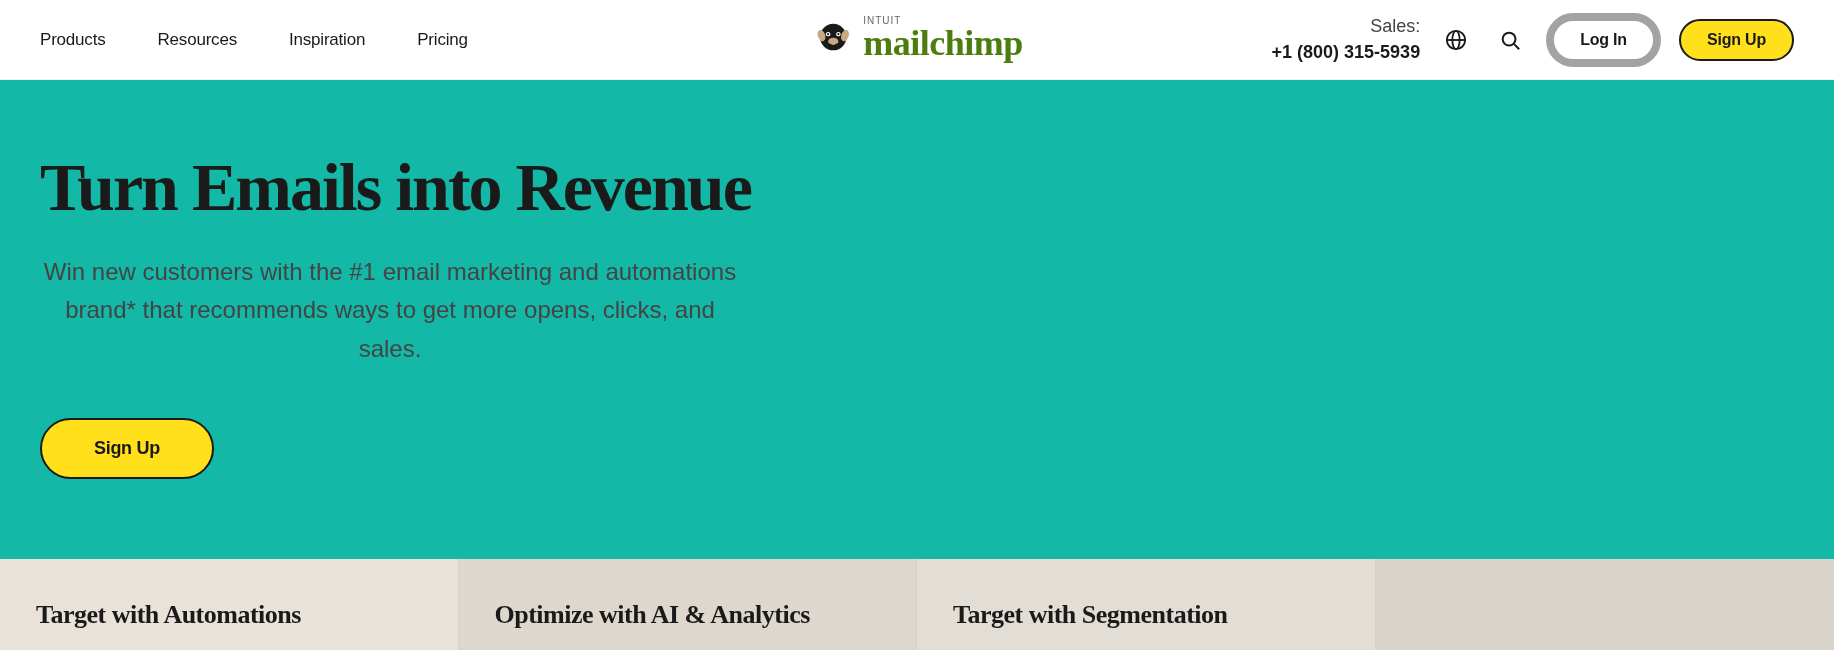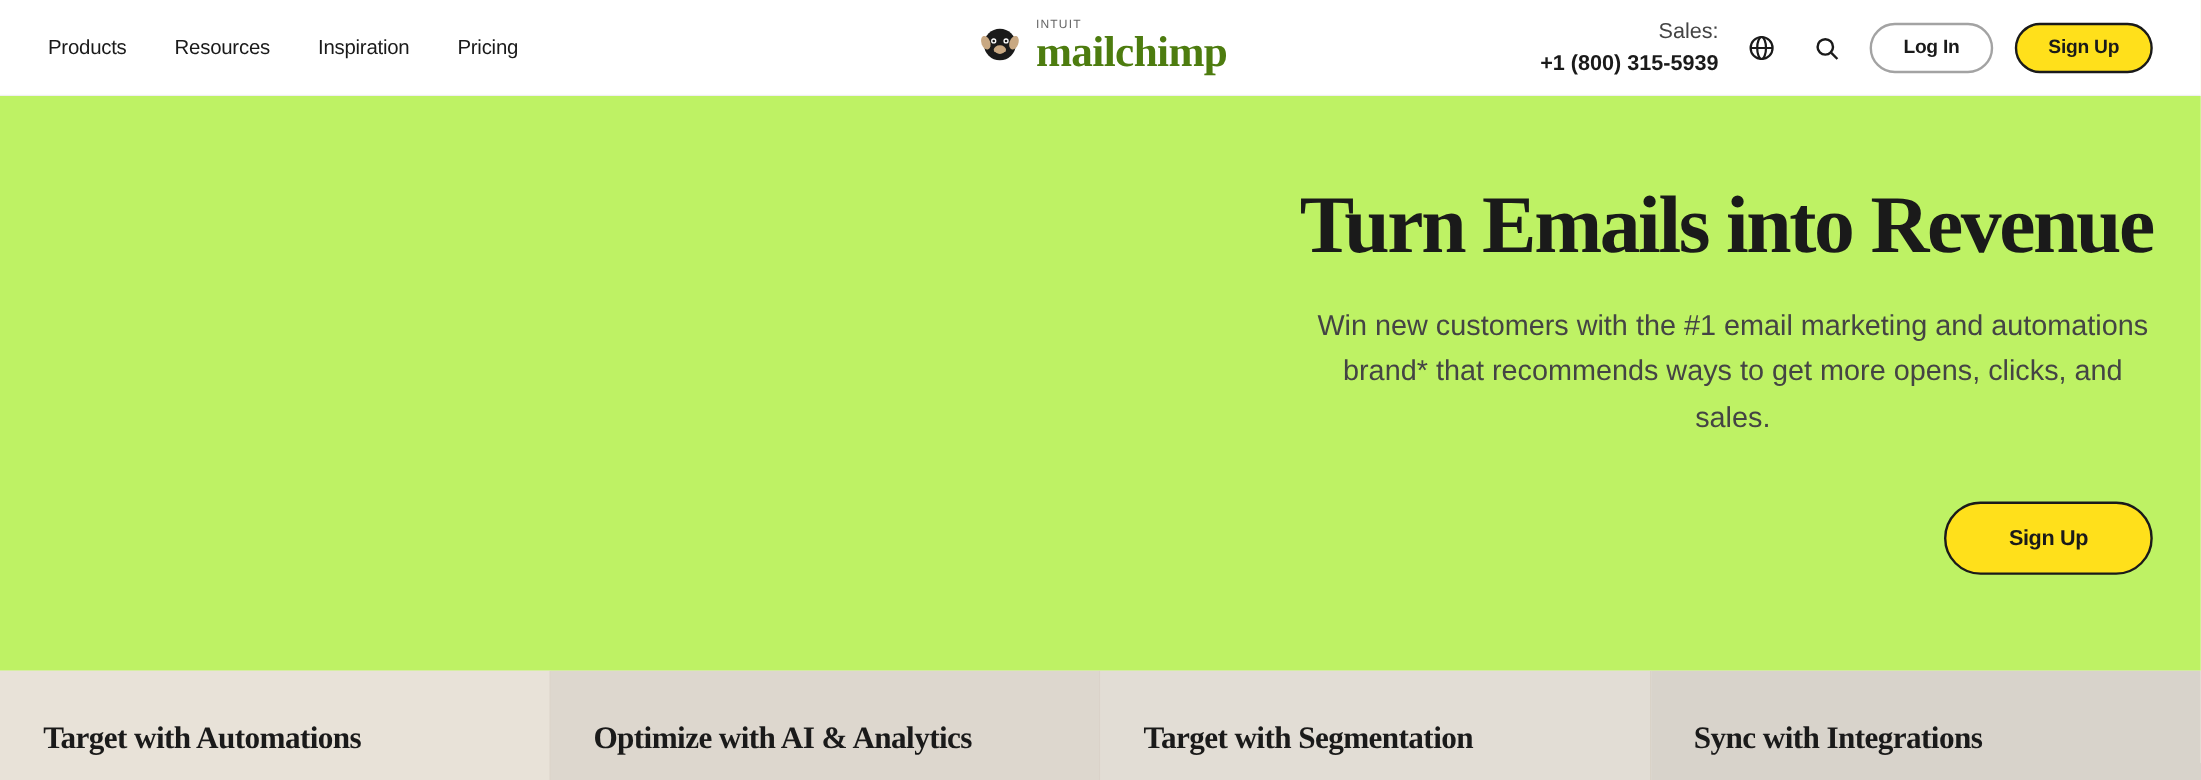--- a/index.html
+++ b/index.html
@@ -23,21 +23,21 @@
       padding: 0 40px;
       height: 80px;
       background: #ffffff;
       border-bottom: 1px solid #f0f0f0;
       position: relative;
     }
 
     .nav-left {
       display: flex;
       align-items: center;
-      gap: 40px;
+      gap: 52px;
     }
 
     .nav-item {
       font-size: 17px;
       font-weight: 500;
       color: #1a1a1a;
       cursor: pointer;
       text-decoration: none;
       letter-spacing: -0.2px;
     }
@@ -80,21 +80,21 @@
       cursor: pointer;
       display: flex;
       align-items: center;
       justify-content: center;
       width: 36px;
       height: 36px;
       color: #1a1a1a;
     }
 
     .btn-login {
-      border: 2px solid #a3a3a3;
+      border: 8px solid #a3a3a3;
       background: #ffffff;
       color: #1a1a1a;
       font-size: 16px;
       font-weight: 600;
       padding: 10px 26px;
       border-radius: 50px;
       cursor: pointer;
       letter-spacing: -0.2px;
     }
 
@@ -107,24 +107,24 @@
       padding: 10px 26px;
       border-radius: 50px;
       cursor: pointer;
       letter-spacing: -0.2px;
     }
 
     
     .hero {
       display: flex;
       flex-direction: column;
-      align-items: flex-end;
+      align-items: flex-start;
       justify-content: center;
       padding: 70px 40px 80px;
-      background: #bef264;
+      background: #14b8a6;
       text-align: center;
     }
 
     .hero-title {
       font-size: 68px;
       font-weight: 800;
       color: #1a1a1a;
       letter-spacing: -2px;
       line-height: 1.1;
       margin-bottom: 28px;
@@ -348,18 +348,17 @@
       <div class="phone-shape" style="bottom:-10px;right:60px;"></div>
     </div>
   </div>
   <div class="feature-card">
     <h2 class="feature-title">Target with Segmentation</h2>
     <div class="device-mockup">
       <div class="tablet-shape"></div>
     </div>
   </div>
   <div class="feature-card">
-    <h2 class="feature-title">Sync with Integrations</h2>
     <div class="device-mockup">
       <div class="tablet-shape" style="opacity:0.4;"></div>
     </div>
   </div>
 </section>
 
 </body></html>

